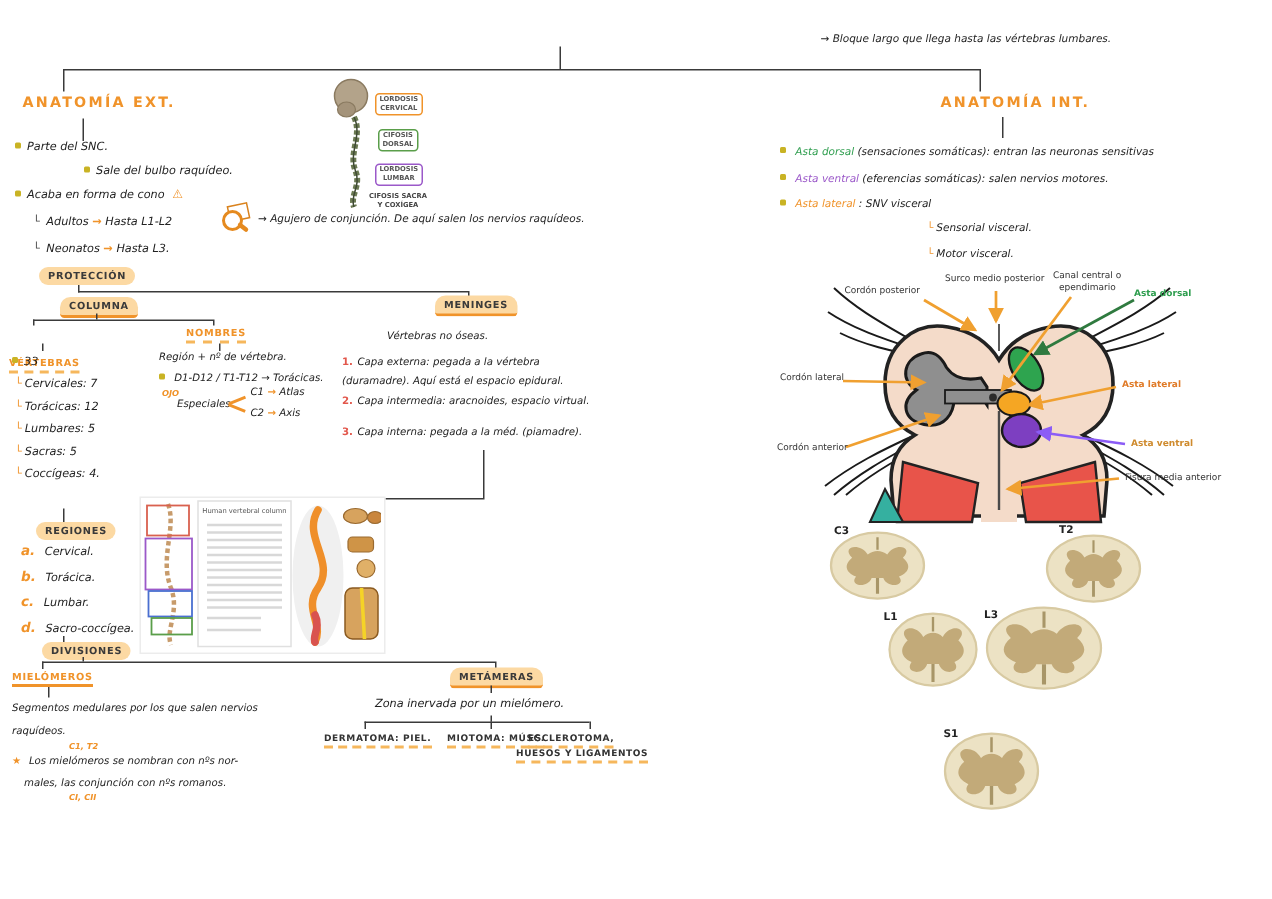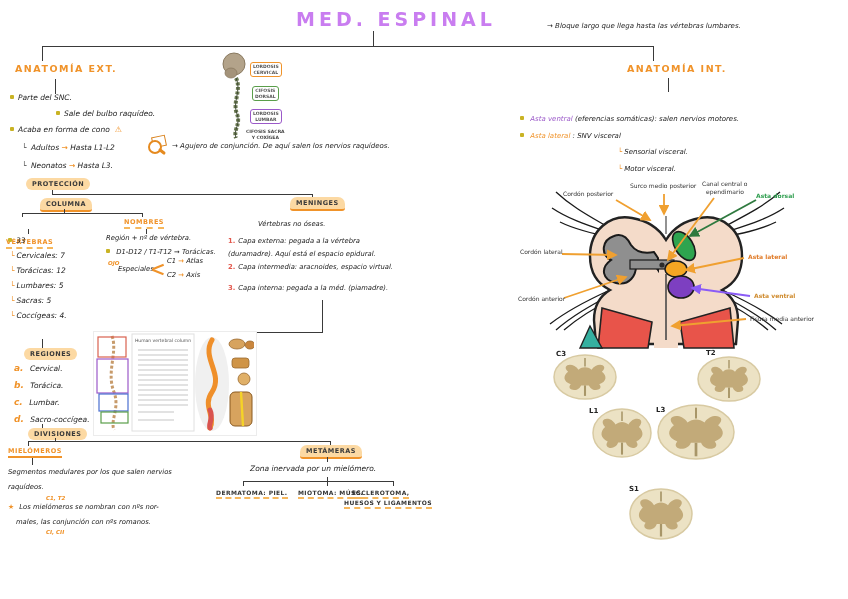--- a/index.html
+++ b/index.html
@@ -40,21 +40,20 @@
   .lupa .handle{position:absolute;left:12px;top:14px;width:8px;height:3px;background:#e58a1f;transform:rotate(38deg);border-radius:2px;}
   .lupa .flag{position:absolute;left:6px;top:0;width:12px;height:9px;border:1.5px solid #d9821d;background:#fff;transform:rotate(-12deg);}
   .cbox{position:absolute;border-radius:3px;background:#fff;font-size:4.5px;font-weight:bold;color:#555;
         text-align:center;line-height:1.25;padding:1px 2px;white-space:nowrap;}
 </style>
 </head>
 <body>
 
 <div class="page">
 
-  <div class="hw" style="left:296px;top:8px;font-size:19px;font-weight:bold;letter-spacing:4px;color:#c97df0;font-style:normal;">MED. ESPINAL</div>
   <div class="hw" style="left:512px;top:22px;font-size:7px;margin-left:35px;">
     <span class="arr-k">→</span>
     <span class="t">Bloque largo que llega hasta las vértebras lumbares.</span>
   </div>
 
   <div class="vline" style="left:373px;top:31px;height:15px;"></div>
   <div class="hline" style="left:42px;top:46px;width:612px;"></div>
   <div class="vline" style="left:42px;top:46px;height:15px;"></div>
   <div class="vline" style="left:653px;top:46px;height:15px;"></div>
 
@@ -262,20 +261,25 @@
   <div class="vline" style="left:327px;top:481px;height:5px;"></div>
   <div class="vline" style="left:393px;top:481px;height:5px;"></div>
   <div class="metalbl" style="left:216px;top:489px;">DERMATOMA: PIEL.</div>
   <div class="metalbl" style="left:298px;top:489px;">MIOTOMA: MÚSC.</div>
   <div class="metalbl" style="left:352px;top:489px;">ESCLEROTOMA,</div>
   <div class="metalbl" style="left:344px;top:499px;">HUESOS Y LIGAMENTOS</div>
 
   <div class="hd" style="left:627px;top:63px;">ANATOMÍA INT.</div>
   <div class="vline" style="left:668px;top:78px;height:14px;"></div>
 
+  <div class="hw" style="left:520px;top:97px;font-size:7px;">
+    <span class="bullet"></span>
+    <span class="term-green">Asta dorsal</span>
+    <span>(sensaciones somáticas): entran las neuronas sensitivas</span>
+  </div>
   <div class="hw" style="left:520px;top:115px;font-size:7px;">
     <span class="bullet"></span>
     <span class="term-purple">Asta ventral</span>
     <span>(eferencias somáticas): salen nervios motores.</span>
   </div>
   <div class="hw" style="left:520px;top:132px;font-size:7px;">
     <span class="bullet"></span>
     <span class="term-orange">Asta lateral</span>
     <span>: SNV visceral</span>
   </div>

